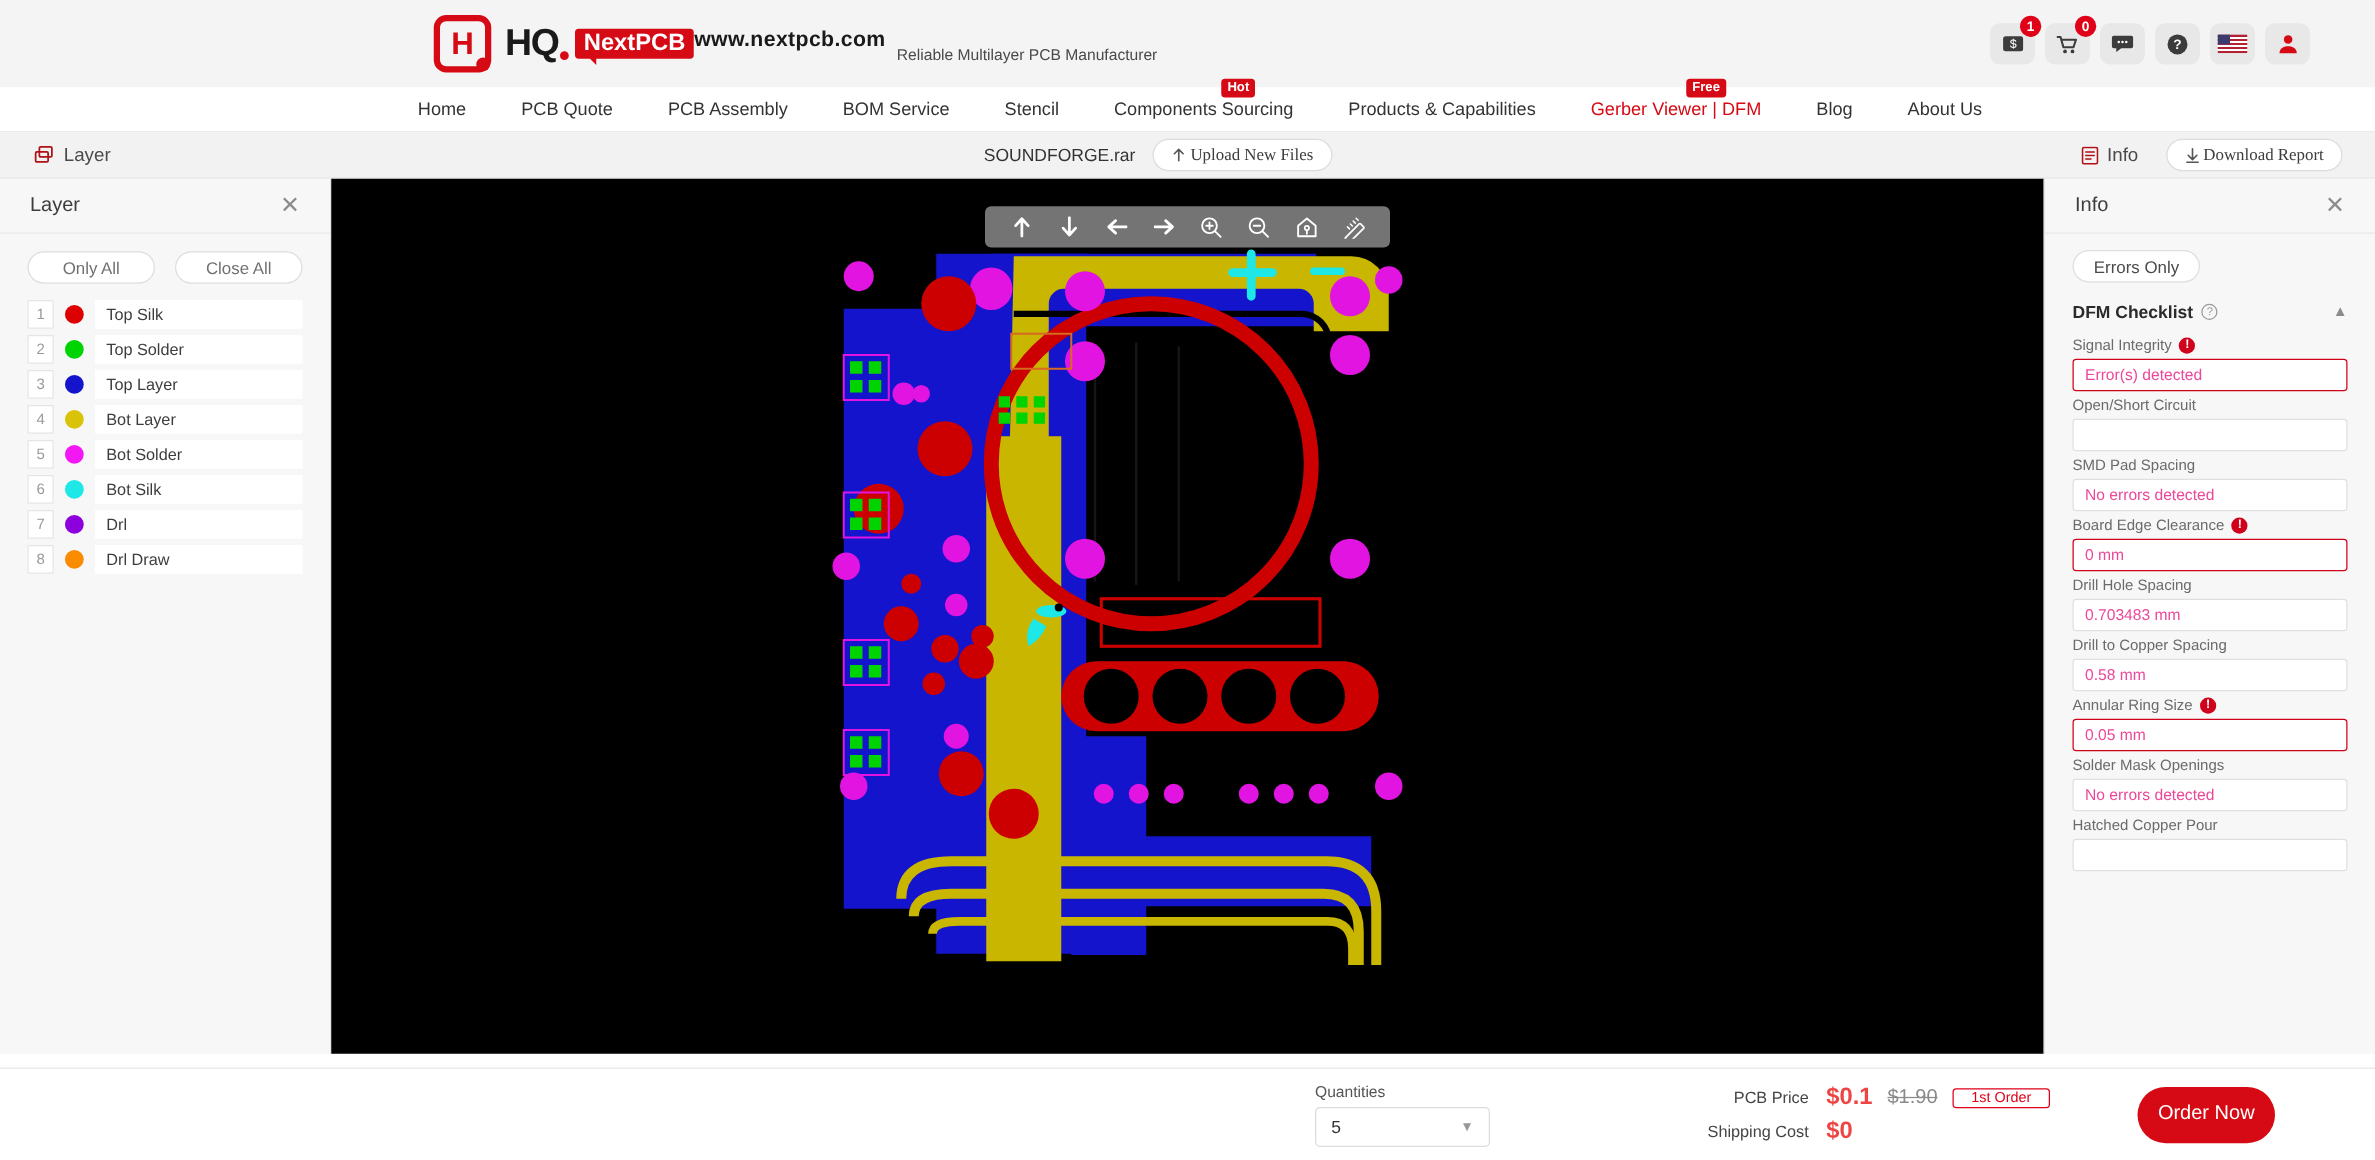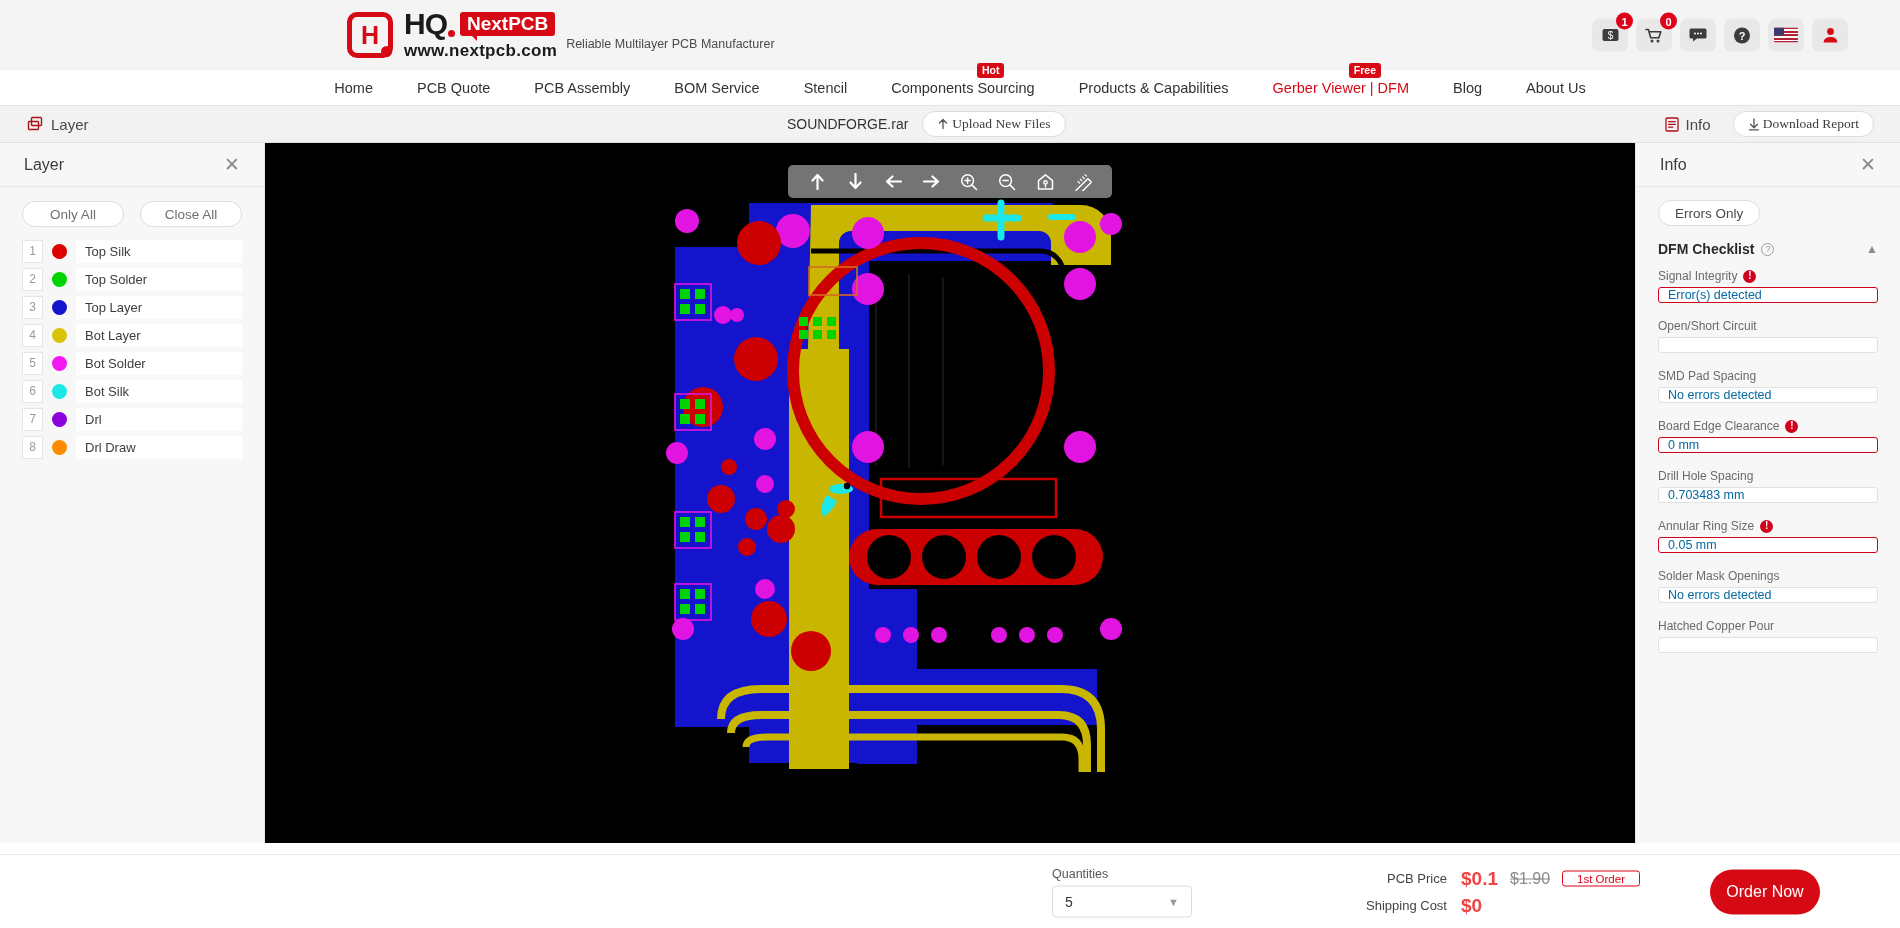--- a/index.html
+++ b/index.html
@@ -26,21 +26,21 @@
     margin-right: 11px;
   }
   .brand-mark .h-glyph {
     font-size: 25px; font-weight: bold; color: #d60a14;
     font-family: "Liberation Sans", sans-serif; line-height: 1;
   }
   .brand-mark .dot-sm {
     position: absolute; right: -4px; bottom: -4px;
     width: 11px; height: 11px; border-radius: 50%; background: #d60a14;
   }
-  .brand-text { display: flex; flex-direction: column; justify-content: center; }
+  .brand-text { display: flex; flex-direction: row; justify-content: center; }
   .brand-row1 { display: flex; align-items: center; }
   .hq-text {
     font-size: 30px; font-weight: bold; color: #1a1a1a;
     letter-spacing: -1px; line-height: 1;
   }
   .hq-dot { width: 7px; height: 7px; background: #d60a14; border-radius: 50%;
     display: inline-block; margin-left: 1px; margin-bottom: 2px; align-self: flex-end; }
   .nextpcb-badge {
     background: #d60a14; color: #fff; font-size: 19px; font-weight: bold;
     padding: 1px 7px 2px 7px; border-radius: 3px; margin-left: 5px;
@@ -197,33 +197,33 @@
     display: flex; align-items: center; height: 26px;
     font-size: 14px; font-weight: bold; color: #2b2b2b; gap: 7px;
     margin-bottom: 7px;
   }
   .dfm-head .chev { margin-left: auto; color: #8c8c8c; font-size: 12px; cursor:pointer;}
   .q-icon {
     width: 13px; height: 13px; border-radius: 50%; border: 1px solid #9b9b9b;
     color: #9b9b9b; font-size: 9px; display: flex; align-items: center;
     justify-content: center; font-weight: normal;
   }
-  .dfm-item { margin-bottom: 16px; }
+  .dfm-item { margin-bottom: 4px; }
   .dfm-label {
     font-size: 12px; color: #6b6b6b; display: flex; align-items: center;
     gap: 6px; margin-bottom: 4px;
   }
   .err-dot {
     width: 13px; height: 13px; border-radius: 50%; background: #d0021b;
     color: #fff; font-size: 10px; font-weight: bold;
     display: flex; align-items: center; justify-content: center; line-height: 1;
   }
   .dfm-value {
-    height: 16px; background: #fff; border: 1px solid #e0e0e0; border-radius: 3px;
-    font-size: 12.5px; color: #0369a1; display: flex; align-items: center;
+    height: 26px; background: #fff; border: 1px solid #e0e0e0; border-radius: 3px;
+    font-size: 12.5px; color: #ec4899; display: flex; align-items: center;
     padding: 0 9px;
   }
   .dfm-value.error { border-color: #d0021b; }
 
   
   .footer {
     position: absolute; left: 0; right: 0; bottom: 0; height: 74px;
     background: #fff; border-top: 1px solid #e8e8e8;
     display: flex; align-items: center;
   }
@@ -635,20 +635,26 @@
             <div class="dfm-value error">0 mm</div>
           </div>
           <div class="dfm-item">
             <div class="dfm-label">
               <span>Drill Hole Spacing</span>
             </div>
             <div class="dfm-value">0.703483 mm</div>
           </div>
           <div class="dfm-item">
             <div class="dfm-label">
+              <span>Drill to Copper Spacing</span>
+            </div>
+            <div class="dfm-value">0.58 mm</div>
+          </div>
+          <div class="dfm-item">
+            <div class="dfm-label">
               <span>Annular Ring Size</span>
               <span class="err-dot">!</span>
             </div>
             <div class="dfm-value error">0.05 mm</div>
           </div>
           <div class="dfm-item">
             <div class="dfm-label">
               <span>Solder Mask Openings</span>
             </div>
             <div class="dfm-value">No errors detected</div>

